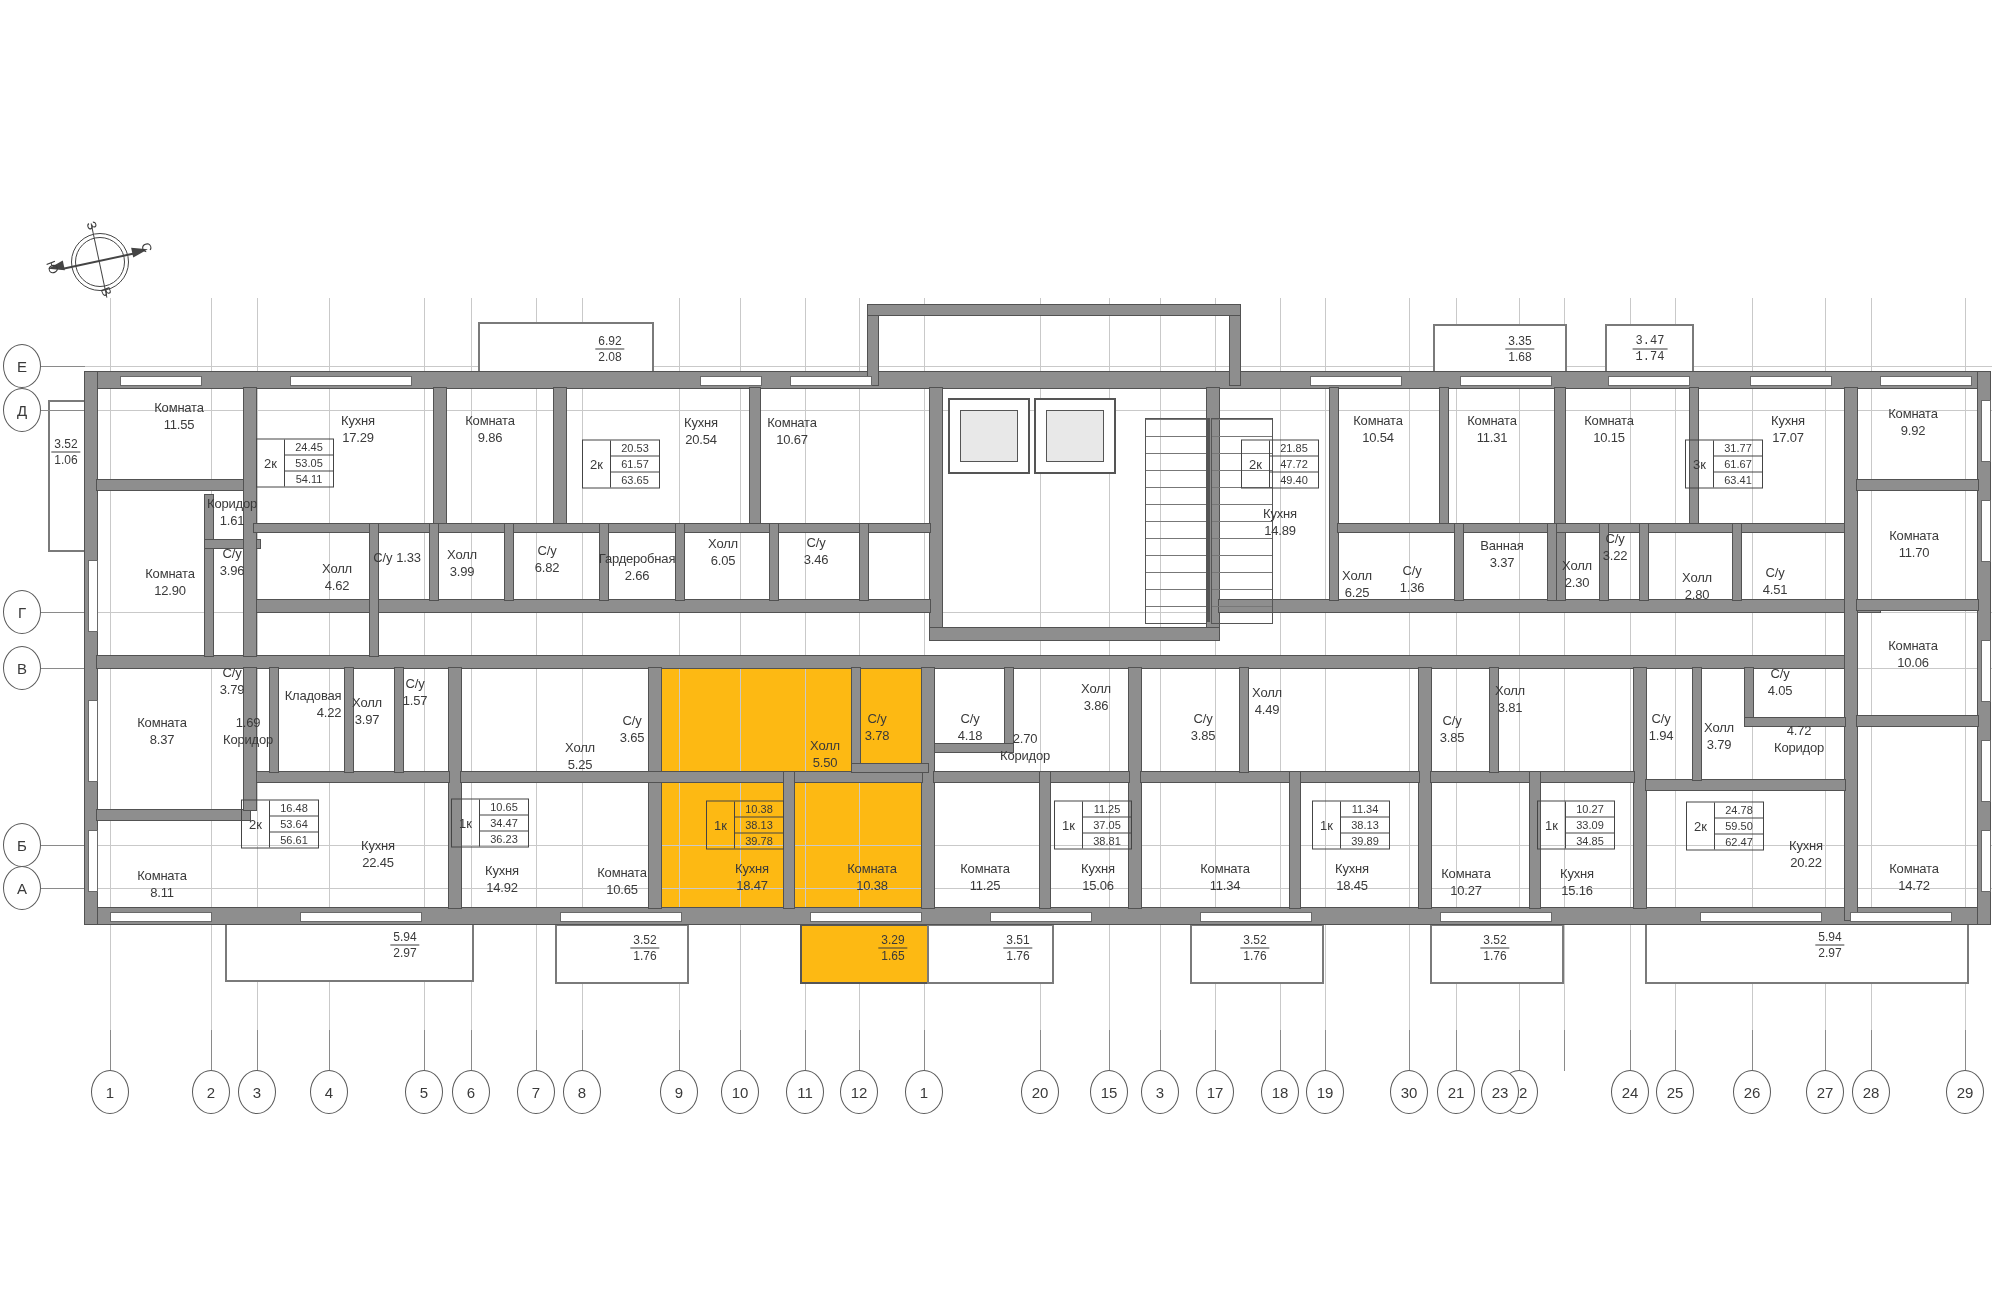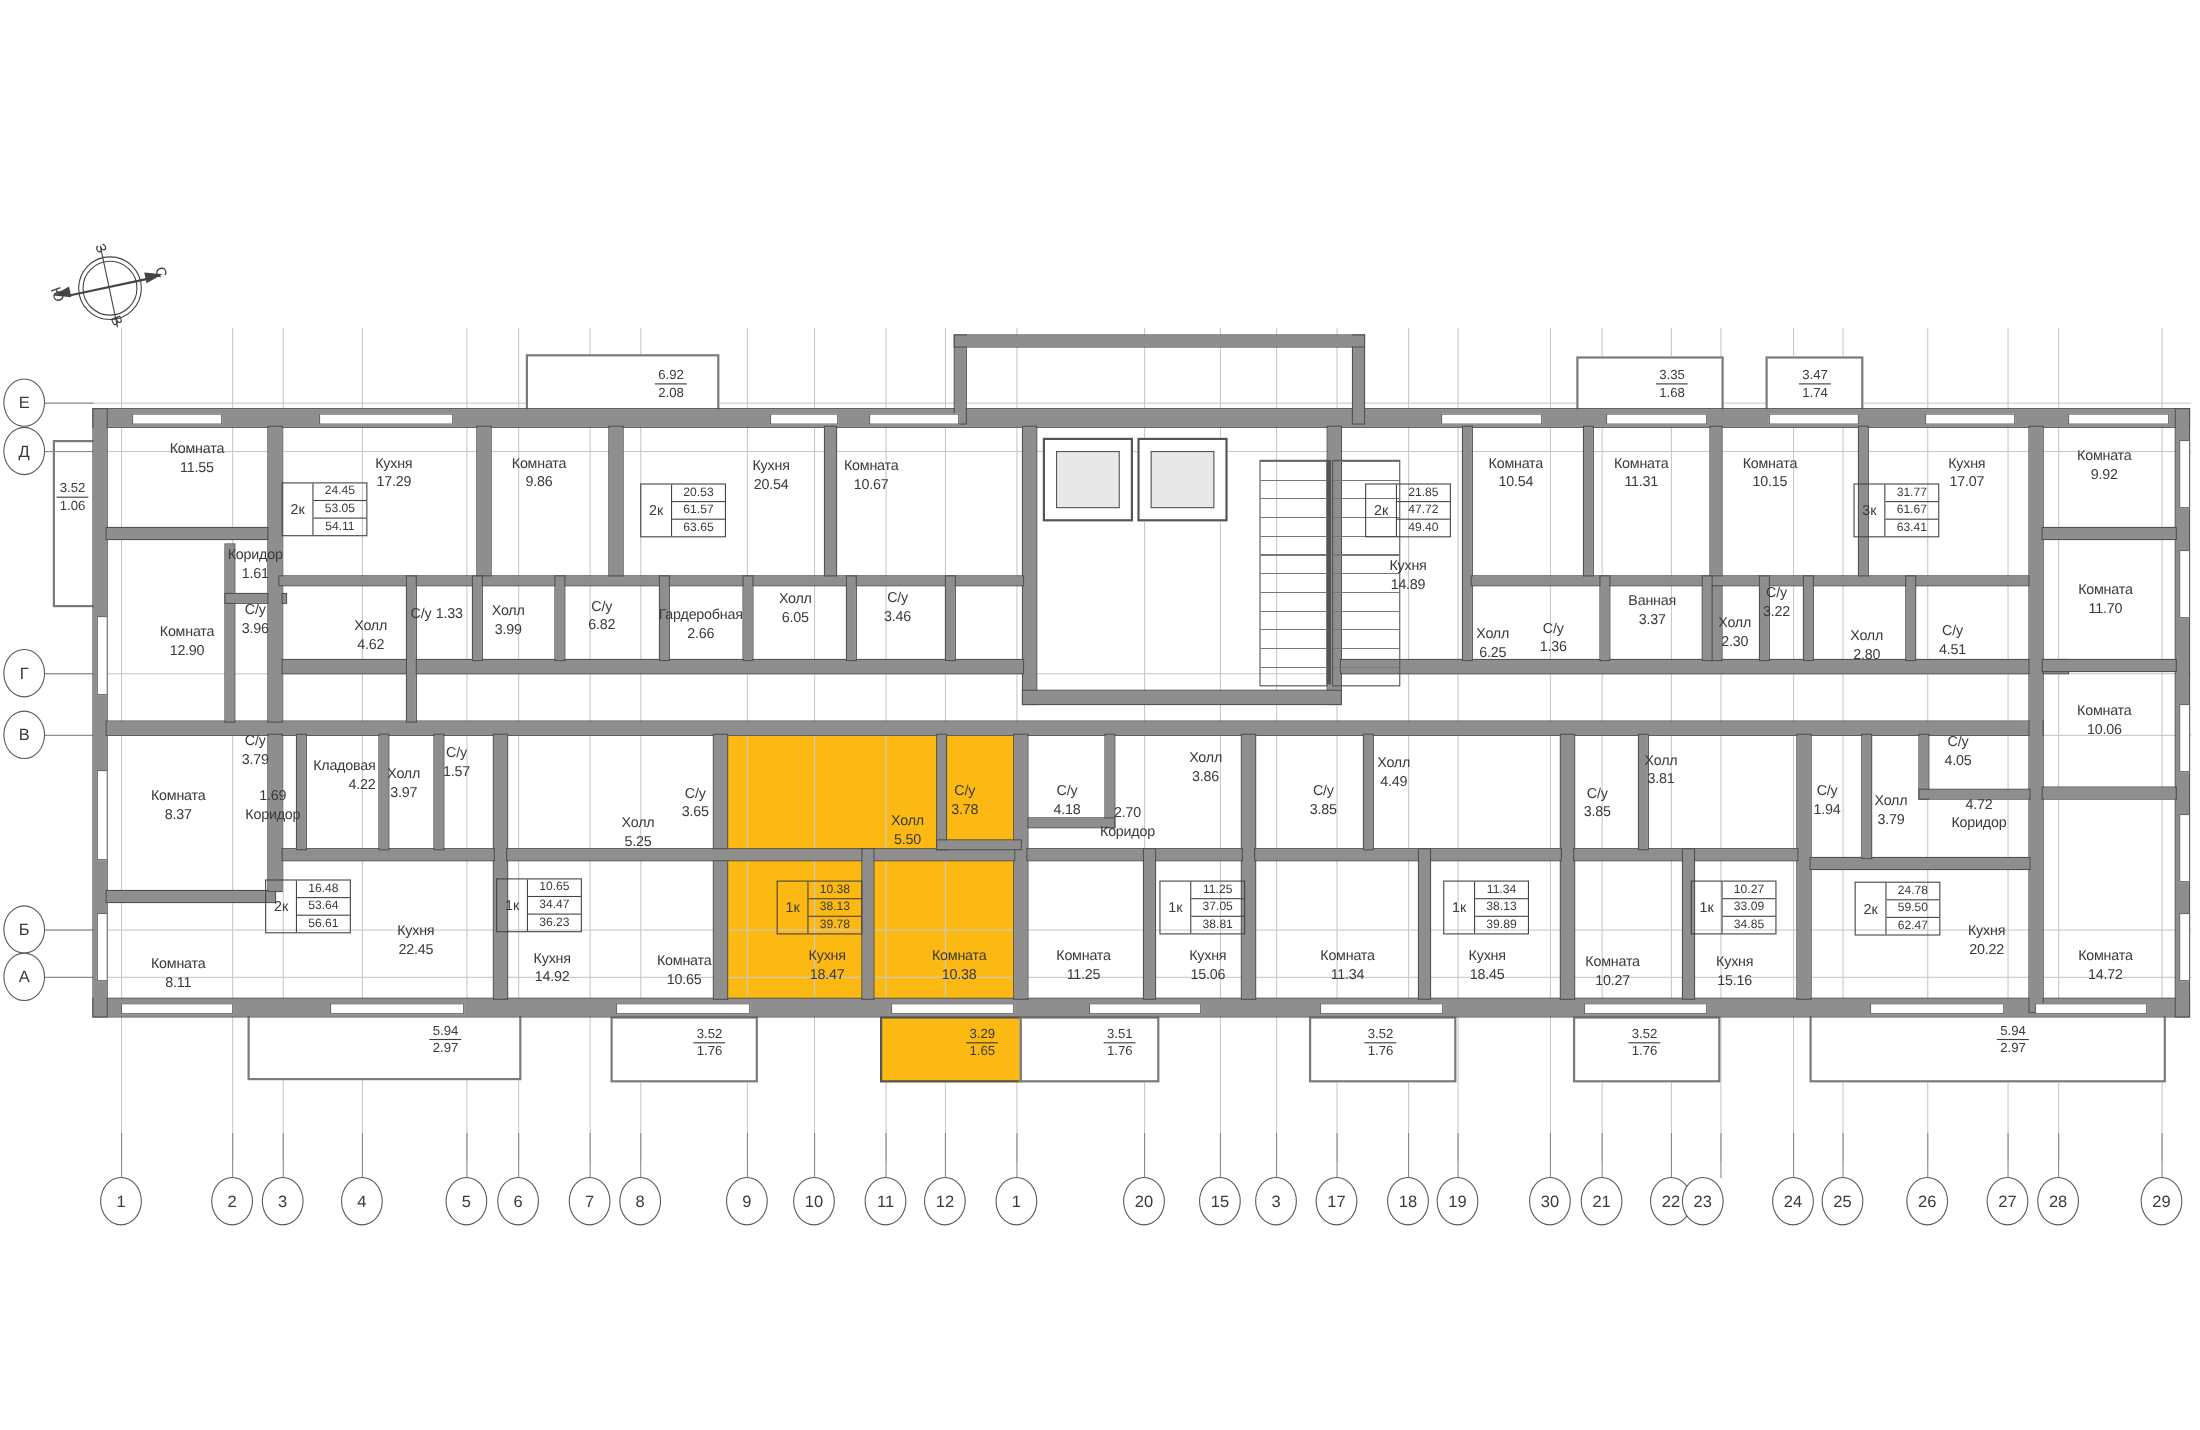--- a/index.html
+++ b/index.html
@@ -485,21 +485,21 @@
         <span class="fbot">1.06</span>
       </div>
       <div class="fraction" style="left: 610px; top: 349px;">
         <span class="ftop">6.92</span>
         <span class="fbot">2.08</span>
       </div>
       <div class="fraction" style="left: 1520px; top: 349px;">
         <span class="ftop">3.35</span>
         <span class="fbot">1.68</span>
       </div>
-      <div class="fraction" style="left: 1650px; top: 349px;">
+      <div class="fraction" style="left: 1650px; top: 349px; font-family: Liberation Mono, monospace;">
         <span class="ftop">3.47</span>
         <span class="fbot">1.74</span>
       </div>
       <div class="fraction" style="left: 405px; top: 945px;">
         <span class="ftop">5.94</span>
         <span class="fbot">2.97</span>
       </div>
       <div class="fraction" style="left: 645px; top: 948px;">
         <span class="ftop">3.52</span>
         <span class="fbot">1.76</span>
@@ -657,21 +657,21 @@
       <div class="bubble" style="left: 1280px; top: 1092px;">18</div>
       <div class="leader" style="left: 1325px; top: 1030px; width: 1px; height: 41px;"></div>
       <div class="bubble" style="left: 1325px; top: 1092px;">19</div>
       <div class="leader" style="left: 1409px; top: 1030px; width: 1px; height: 41px;"></div>
       <div class="bubble" style="left: 1409px; top: 1092px;">30</div>
       <div class="leader" style="left: 1456px; top: 1030px; width: 1px; height: 41px;"></div>
       <div class="bubble" style="left: 1456px; top: 1092px;">21</div>
       <div class="leader" style="left: 1519px; top: 1030px; width: 1px; height: 41px;"></div>
       <div class="bubble" style="left: 1519px; top: 1092px;">22</div>
       <div class="leader" style="left: 1564px; top: 1030px; width: 1px; height: 41px;"></div>
-      <div class="bubble" style="left: 1548px; top: 1092px;">23</div>
+      <div class="bubble" style="left: 1500px; top: 1092px;">23</div>
       <div class="leader" style="left: 1630px; top: 1030px; width: 1px; height: 41px;"></div>
       <div class="bubble" style="left: 1630px; top: 1092px;">24</div>
       <div class="leader" style="left: 1675px; top: 1030px; width: 1px; height: 41px;"></div>
       <div class="bubble" style="left: 1675px; top: 1092px;">25</div>
       <div class="leader" style="left: 1752px; top: 1030px; width: 1px; height: 41px;"></div>
       <div class="bubble" style="left: 1752px; top: 1092px;">26</div>
       <div class="leader" style="left: 1825px; top: 1030px; width: 1px; height: 41px;"></div>
       <div class="bubble" style="left: 1825px; top: 1092px;">27</div>
       <div class="leader" style="left: 1871px; top: 1030px; width: 1px; height: 41px;"></div>
       <div class="bubble" style="left: 1871px; top: 1092px;">28</div>

